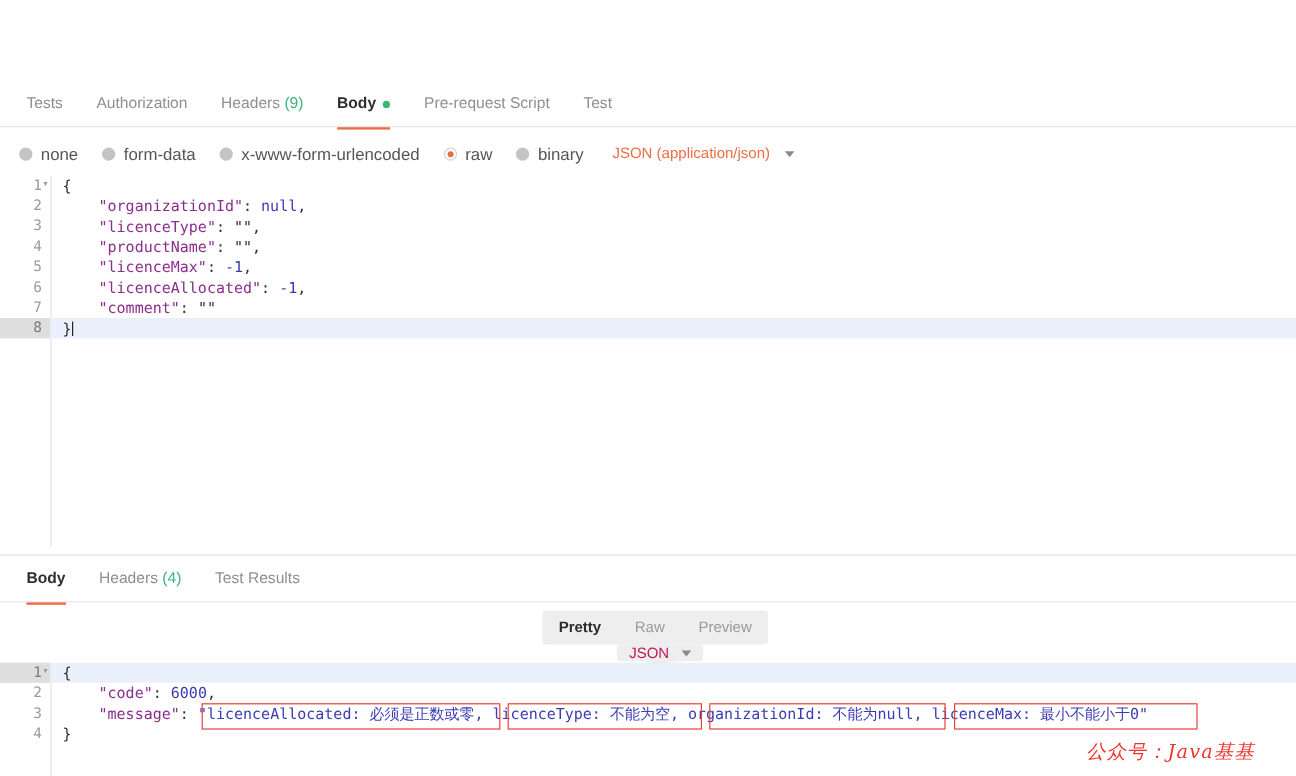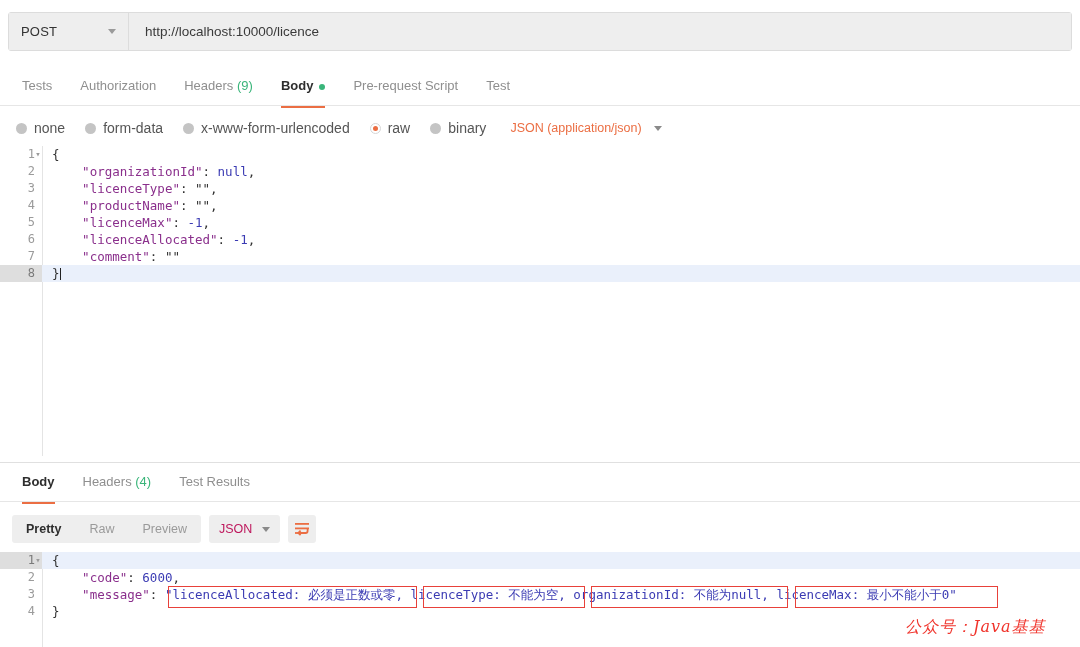--- a/index.html
+++ b/index.html
@@ -65,48 +65,39 @@
   #res-editor{top:552px;width:1080px;height:95px;}
   #res-editor .str{color:#3b3bb3;}
 
   .hr{position:absolute;left:0;width:1080px;height:1px;background:#e0e0e0;}
 
   
   .res-tabs{position:absolute;left:0;top:464px;width:1080px;height:38px;
     border-bottom:1px solid #e6e6e6;display:flex;align-items:flex-start;padding-left:8px;box-sizing:border-box;}
 
   
-  .res-tools{position:absolute;left:0;top:509px;width:1080px;height:40px;display:flex;align-items:center;padding-left:12px;box-sizing:border-box;}
+  .res-tools{position:absolute;left:0;top:509px;width:1080px;height:40px;display:flex;align-items:center;padding-left:12px;box-sizing:border-box;flex-direction:column;}
   .seg{display:flex;background:#eeeeee;border-radius:3px;height:28px;align-items:center;}
   .seg-item{padding:0 14px;font-size:12.5px;color:#9a9a9a;line-height:28px;cursor:pointer;}
   .seg-item.active{color:#2e2e2e;font-weight:bold;}
   .fmt{display:flex;align-items:center;background:#eeeeee;border-radius:3px;height:28px;margin-left:8px;padding:0 10px;cursor:pointer;}
   .fmt-lbl{font-size:12.5px;color:#be185d;margin-right:10px;}
   .wrapbtn{width:28px;height:28px;background:#eeeeee;border-radius:3px;margin-left:8px;
     display:flex;align-items:center;justify-content:center;cursor:pointer;}
 
   
   .annbox{position:absolute;border:1.5px solid #e8413a;box-sizing:border-box;pointer-events:none;}
   .watermark{position:absolute;font-family:"DejaVu Serif","Liberation Serif",serif;
     color:#f0342c;font-size:16px;letter-spacing:1px;white-space:nowrap;}
 </style>
 </head>
 <body>
 
 <div class="app">
 
-  <div class="urlbar">
-    <div class="urlbar-inner">
-      <div class="method-select">
-        <span class="method-label">POST</span>
-        <span class="caret"></span>
-      </div>
-      <div class="url-input">http://localhost:10000/licence</div>
-    </div>
-  </div>
 
   <div class="req-tabs" id="req-tabs">
       <div class="tab"><span>Tests</span></div>
       <div class="tab"><span>Authorization</span></div>
       <div class="tab"><span>Headers</span> <span class="cnt">(9)</span></div>
       <div class="tab active"><span>Body</span><span class="dot-green"></span></div>
       <div class="tab"><span>Pre-request Script</span></div>
       <div class="tab"><span>Test</span></div>
     </div>
 

